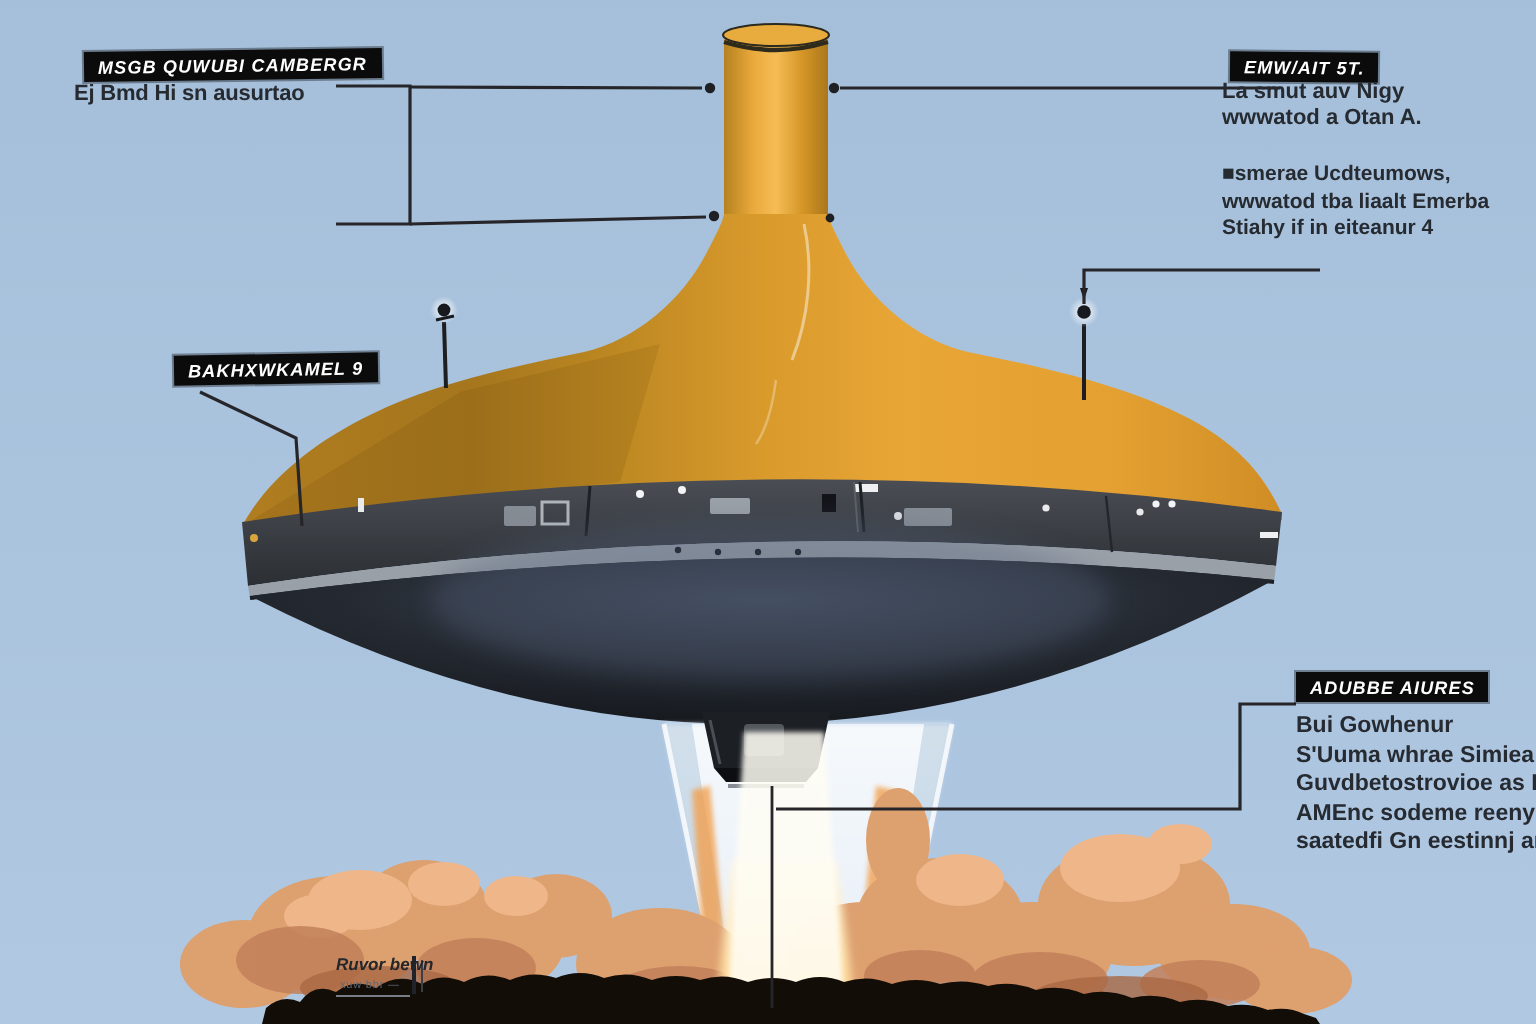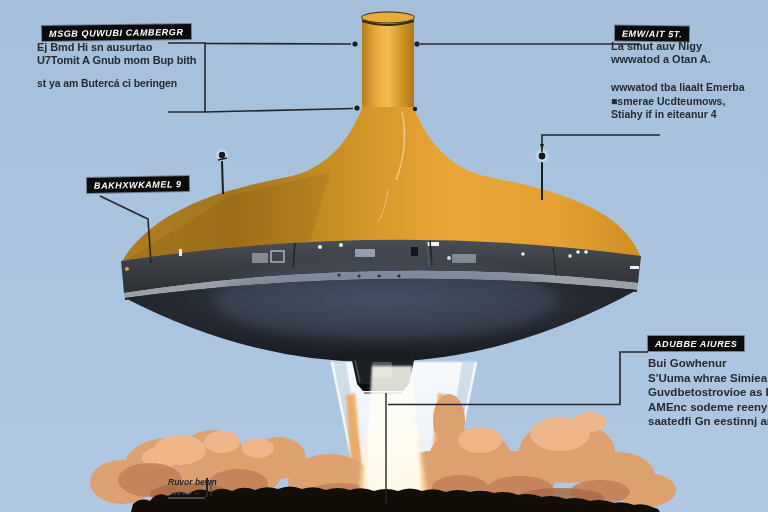--- a/index.html
+++ b/index.html
@@ -243,34 +243,32 @@
   <g>
     <line x1="207" y1="478" x2="207" y2="497" stroke="#20232a" stroke-width="2"></line>
     <line x1="211" y1="480" x2="211" y2="496" stroke="#3a3f47" stroke-width="1"></line>
     <line x1="168" y1="498" x2="205" y2="498" stroke="#9aa4b0" stroke-width="0.8"></line>
   </g>
 </svg>
 
 <div class="label-box" style="left:42px;top:25px;transform:rotate(-0.8deg);">MSGB QUWUBI CAMBERGR</div>
 <div class="txt lines tl-lines">
   <div>Ej Bmd Hi sn ausurtao</div>
-  <div>U7Tomit A Gnub mom Bup bith</div>
 </div>
 <div class="txt lines tl-para">
-  <div>st ya am Butercá ci beringen</div>
 </div>
 
 <div class="label-box" style="left:615px;top:26px;transform:rotate(0.6deg);">EMW/AIT 5T.</div>
 <div class="txt lines tr-lines">
   <div>La smut auv Nigy</div>
   <div>wwwatod a Otan A.</div>
 </div>
 <div class="txt lines tr-para">
+  <div>■smerae Ucdteumows,</div>
   <div>wwwatod tba liaalt Emerba</div>
-  <div>■smerae Ucdteumows,</div>
   <div>Stiahy if in eiteanur 4</div>
 </div>
 
 <div class="label-box" style="left:87px;top:177px;transform:rotate(-1deg);">BAKHXWKAMEL 9</div>
 
 <div class="label-box" style="left:648px;top:336px;">ADUBBE AIURES</div>
 <div class="txt lines r-lines">
   <div>Bui Gowhenur</div>
   <div>S'Uuma whrae Simiea</div>
   <div>Guvdbetostrovioe as Lail</div>

